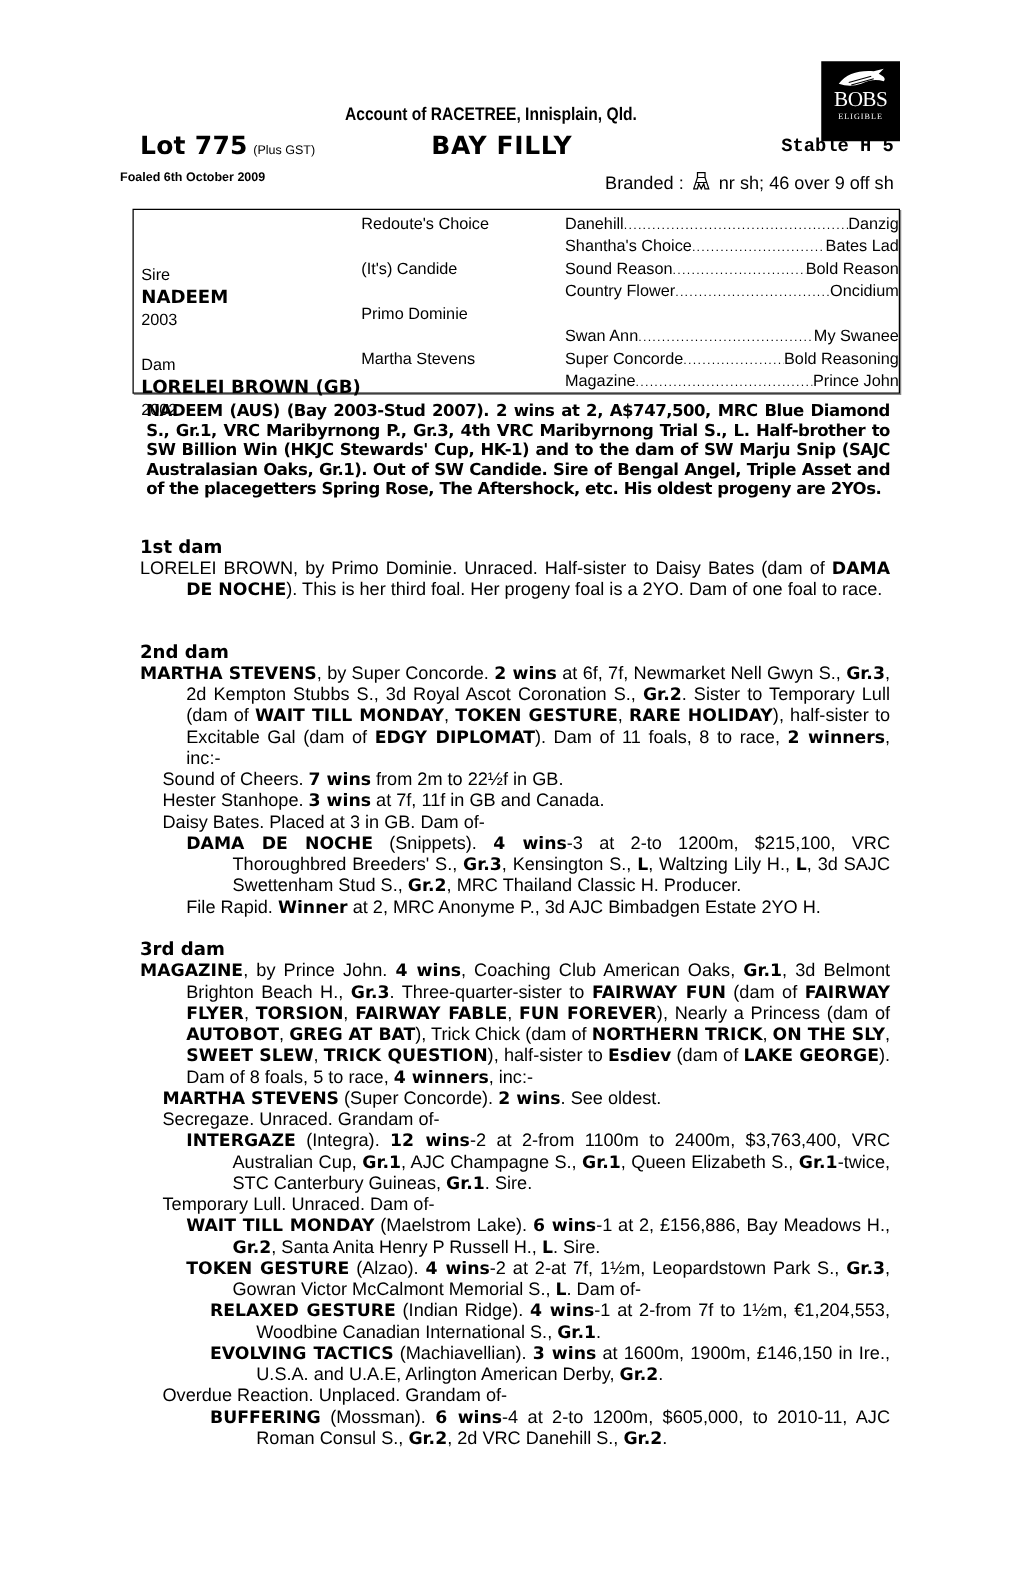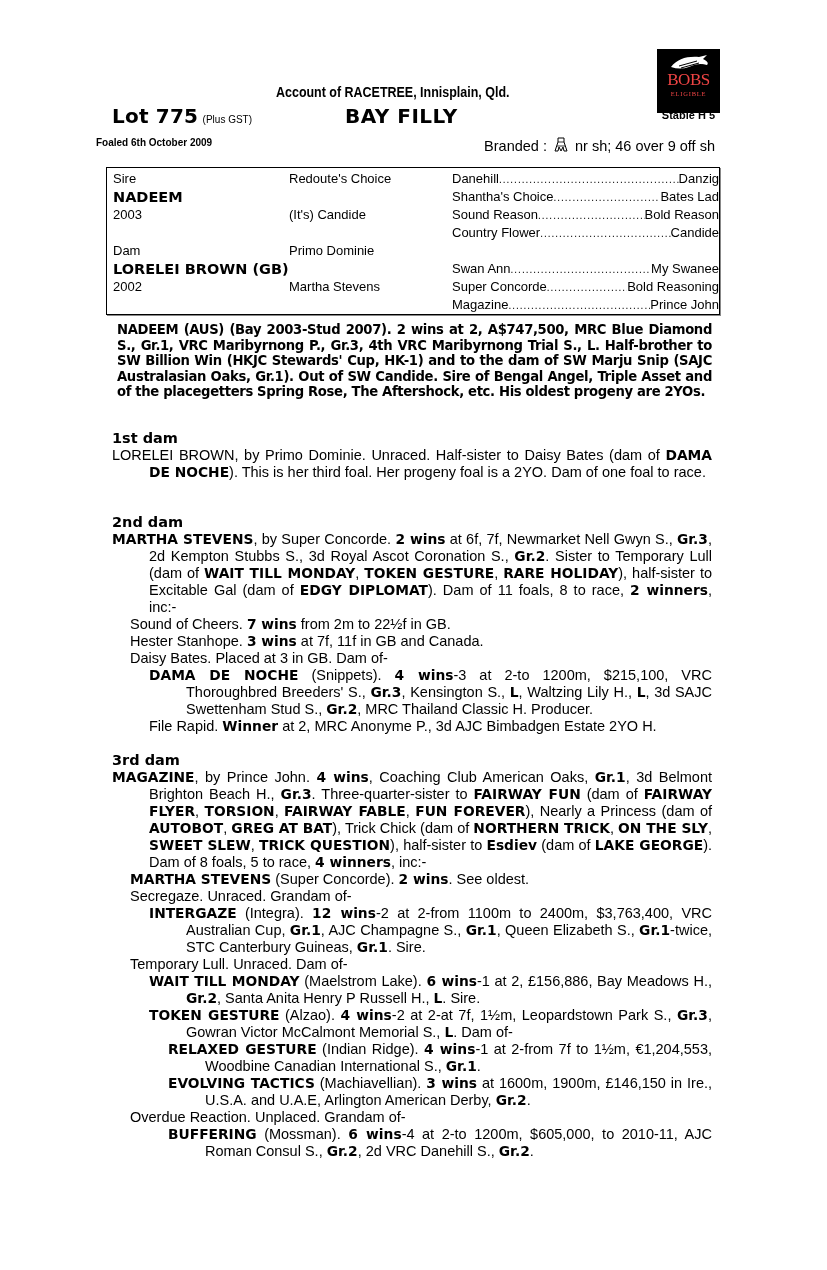--- a/index.html
+++ b/index.html
@@ -2,47 +2,47 @@
 <html><head>
 <meta charset="utf-8">
 <style>
   html, body { margin: 0; padding: 0; background: #ffffff; }
   body { width: 827px; height: 1270px; position: relative; overflow: hidden;
          font-family: "Liberation Sans", sans-serif; color: #000; }
   .page { position: absolute; left: 0; top: 0; width: 827px; height: 1270px; }
 
   
   .logo { position: absolute; left: 657px; top: 49px; width: 63px; height: 64px; background: #000;
-          color: #ef4444; text-align: center; }
+          color: #ffffff; text-align: center; }
   .logo svg { position: absolute; left: 10px; top: 4px; }
   .logo .logo-main { position: absolute; left: 0; right: 0; top: 22px; font-family: "Liberation Serif", serif;
           font-size: 17px; line-height: 17px; letter-spacing: -0.5px; }
   .logo .logo-sub { position: absolute; left: 0; right: 0; top: 41px; font-family: "Liberation Serif", serif;
           font-size: 6.5px; letter-spacing: 0.8px; }
 
   .account { position: absolute; left: 276px; top: 84px; font-size: 14.5px; font-weight: bold;
              transform: scaleX(0.86); transform-origin: left top; white-space: nowrap; }
 
   .lot { position: absolute; left: 112px; top: 104px; white-space: nowrap; }
   .lot .lot-num { font-family: "DejaVu Sans", sans-serif; font-weight: bold; font-size: 20px; letter-spacing: 0.2px; }
   .lot .gst { font-size: 10px; }
   .colour-sex { position: absolute; left: 345px; top: 104px; font-family: "DejaVu Sans", sans-serif;
                 font-weight: bold; font-size: 20px; letter-spacing: 0.5px; white-space: nowrap; }
-  .stable { position: absolute; right: 112px; top: 109px; font-family: Liberation Sans, sans-serif;
-            font-weight: bold; font-size: 11px; white-space: nowrap; }
+  .stable { position: absolute; right: 112px; top: 109px; font-family: Liberation Mono, monospace;
+            font-weight: bold; font-size: 15px; white-space: nowrap; }
 
   .foaled { position: absolute; left: 96px; top: 137px; font-size: 10px; white-space: nowrap; font-weight: bold; }
   .branded { position: absolute; right: 112px; top: 137px; font-size: 14.5px; white-space: nowrap; }
   .brand-mark { display: inline-block; width: 14px; height: 16px; vertical-align: -2px; margin: 0 3px; }
 
   
   .pedigree { position: absolute; left: 106px; top: 167px; width: 612px; height: 146px;
               border: 1.5px solid #000; box-shadow: 1px 1px 0 #888; }
   .ped-row { position: absolute; left: 6px; right: 6px; height: 18px; font-size: 13px; line-height: 18px; white-space: nowrap; }
-  .ped-col1 { position: absolute; left: 0; }
+  .ped-col1 { position: absolute; left: 0; margin-top: 41px; }
   .ped-col1.bold { font-family: "DejaVu Sans", sans-serif; font-weight: bold; font-size: 14.5px; }
   .ped-col2 { position: absolute; left: 176px; }
   .ped-col3 { position: absolute; left: 339px; width: 267px; display: flex; }
   .ped-col3 .anc { flex: 0 0 auto; }
   .ped-col3 .dots { flex: 1 1 auto; overflow: hidden; white-space: nowrap; letter-spacing: 1px; color: #000; }
   .ped-col3 .dots::before { content: "..............................................................................................."; font-size: 10px; }
   .ped-col3 .anc2 { flex: 0 0 auto; text-align: right; }
 
   
   .sire-summary { position: absolute; left: 117px; top: 322px; width: 595px; font-family: "DejaVu Sans", sans-serif;
@@ -114,21 +114,21 @@
           <span class="dots"></span>
           <span class="anc2">Bold Reason</span>
         </span>
       </div>
       <div class="ped-row" style="top: 56px;">
         <span class="ped-col1"></span>
         <span class="ped-col2"></span>
         <span class="ped-col3">
           <span class="anc">Country Flower </span>
           <span class="dots"></span>
-          <span class="anc2">Candide</span>
+          <span class="anc2">Oncidium</span>
         </span>
       </div>
       <div class="ped-row" style="top: 74px;">
         <span class="ped-col1">Dam</span>
         <span class="ped-col2">Primo Dominie</span>
       </div>
       <div class="ped-row" style="top: 92px;">
         <span class="ped-col1 bold">LORELEI BROWN (GB)</span>
         <span class="ped-col2"></span>
         <span class="ped-col3">

